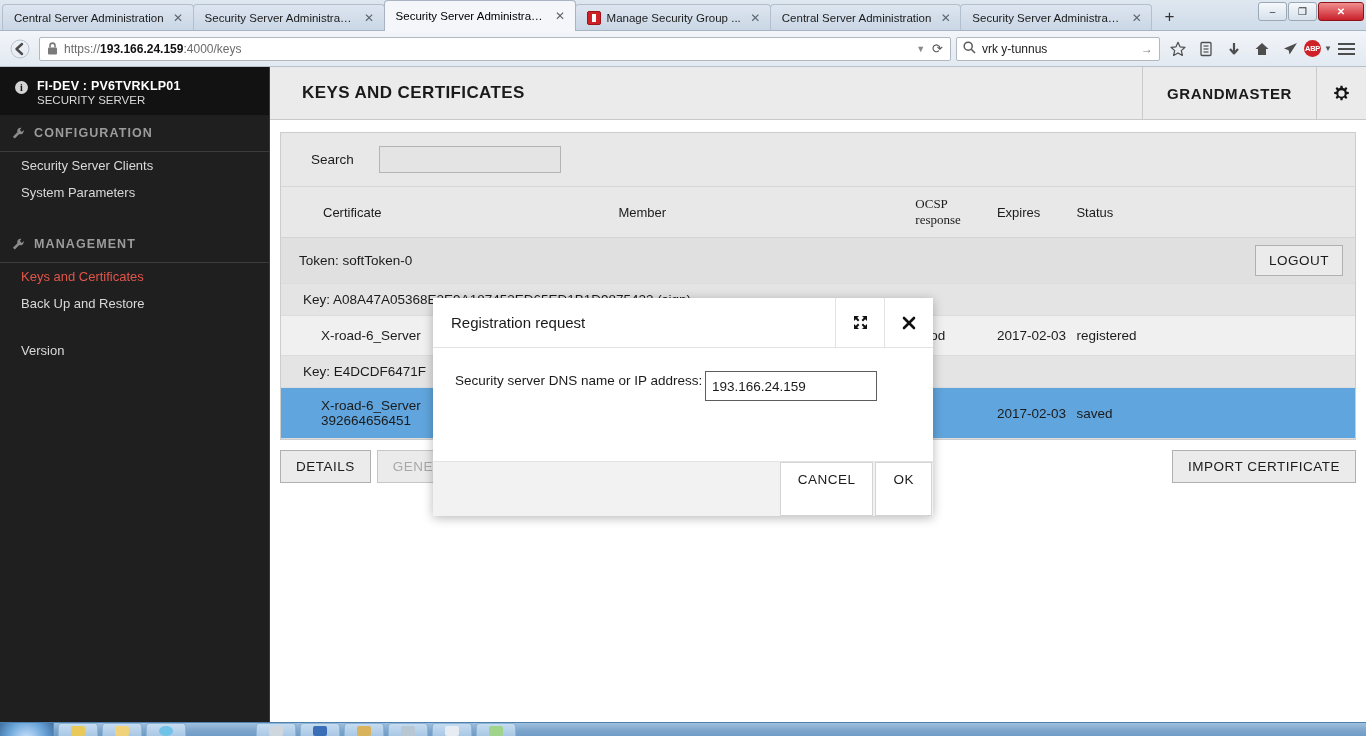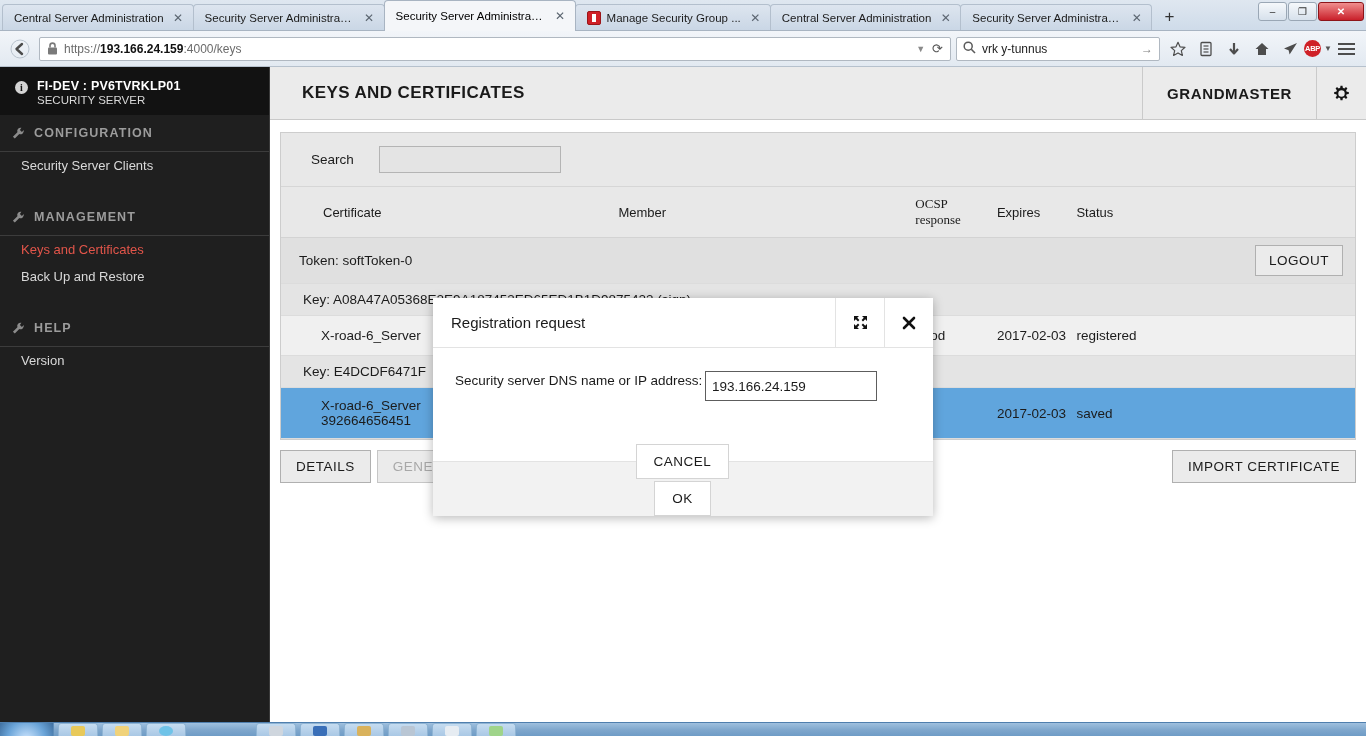--- a/index.html
+++ b/index.html
@@ -357,24 +357,23 @@
     font-size: 13.5px;
     padding: 0 6px;
     font-family: "Liberation Sans", sans-serif;
     color: #1b1b1b;
     background: #fff;
   }
   .modal-foot {
     background: #f2f2f2;
     border-top: 1px solid #e3e3e3;
     height: 55px;
-    display: flex; align-items: center; justify-content: flex-end;
+    display: flex; justify-content: flex-end;
     padding-right: 1px;
     gap: 2px;
-    flex-direction: column;
   }
   .modal-foot .btn {
     background: #fff;
     border: 1px solid #d4d4d4;
     padding: 9px 17px;
     font-size: 13.5px;
     letter-spacing: .5px;
   }
 
   
@@ -532,42 +531,35 @@
 
       <div class="sec-title">
         <span class="wrench">
           <svg width="13" height="13" viewBox="0 0 13 13">
               <path d="M9.4 0.8 a3.4 3.4 0 0 0-4 4.4 L0.9 9.7 l1.9 1.9 l4.5-4.5 a3.4 3.4 0 0 0 4.4-4 L9.9 5.1 L7.9 3.1 Z" fill="#8c8c8c"></path>
             </svg>
         </span>
         <span>CONFIGURATION</span>
       </div>
       <a class="navlink">Security Server Clients</a>
+      <a class="navlink">System Parameters</a>
       <div class="nav-spacer"></div>
 
       <div class="sec-title">
         <span class="wrench">
           <svg width="13" height="13" viewBox="0 0 13 13">
               <path d="M9.4 0.8 a3.4 3.4 0 0 0-4 4.4 L0.9 9.7 l1.9 1.9 l4.5-4.5 a3.4 3.4 0 0 0 4.4-4 L9.9 5.1 L7.9 3.1 Z" fill="#8c8c8c"></path>
             </svg>
         </span>
         <span>MANAGEMENT</span>
       </div>
       <a class="navlink active">Keys and Certificates</a>
       <a class="navlink">Back Up and Restore</a>
       <div class="nav-spacer"></div>
 
-      <div class="sec-title">
-        <span class="wrench">
-          <svg width="13" height="13" viewBox="0 0 13 13">
-              <path d="M9.4 0.8 a3.4 3.4 0 0 0-4 4.4 L0.9 9.7 l1.9 1.9 l4.5-4.5 a3.4 3.4 0 0 0 4.4-4 L9.9 5.1 L7.9 3.1 Z" fill="#8c8c8c"></path>
-            </svg>
-        </span>
-        <span>HELP</span>
-      </div>
       <a class="navlink">Version</a>
     </div>
 
     <div class="main">
 
       <div class="main-head">
         <div class="page-title">KEYS AND CERTIFICATES</div>
         <div class="user">GRANDMASTER</div>
         <div class="gear">
           <svg width="17" height="17" viewBox="0 0 17 17">

